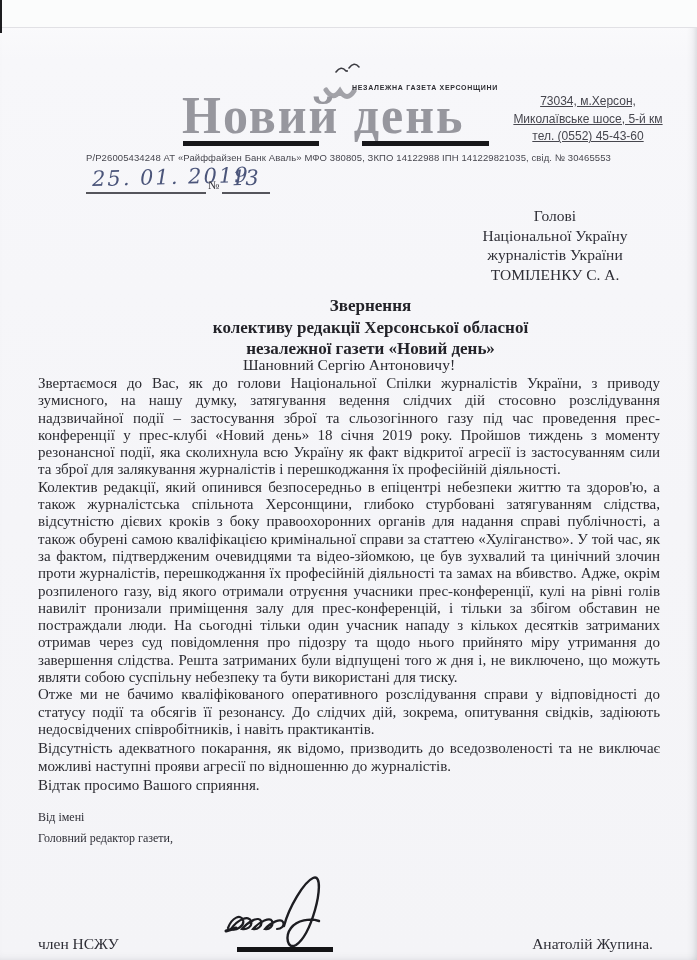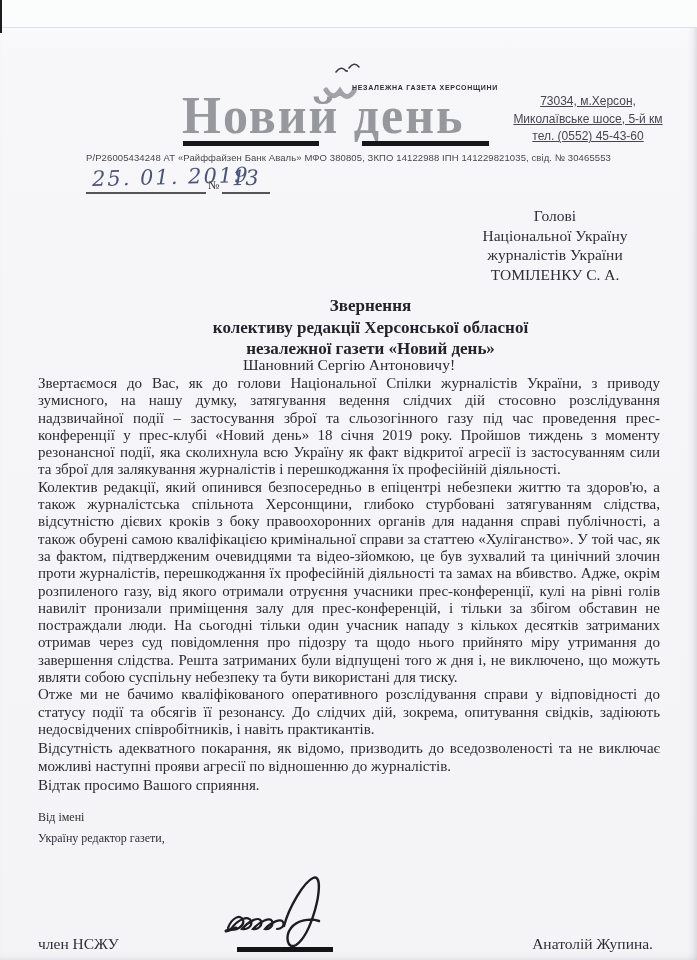--- a/index.html
+++ b/index.html
@@ -99,21 +99,21 @@
     <div class="salutation">Шановний Сергію Антоновичу!</div>
     <p>Звертаємося до Вас, як до голови Національної Спілки журналістів України, з приводу зумисного, на нашу думку, затягування ведення слідчих дій стосовно розслідування надзвичайної події – застосування зброї та сльозогінного газу під час проведення прес-конференції у прес-клубі «Новий день» 18 січня 2019 року. Пройшов тиждень з моменту резонансної події, яка сколихнула всю Україну як факт відкритої агресії із застосуванням сили та зброї для залякування журналістів і перешкоджання їх професійній діяльності.</p>
     <p>Колектив редакції, який опинився безпосередньо в епіцентрі небезпеки життю та здоров'ю, а також журналістська спільнота Херсонщини, глибоко стурбовані затягуванням слідства, відсутністю дієвих кроків з боку правоохоронних органів для надання справі публічності, а також обурені самою кваліфікацією кримінальної справи за статтею «Хуліганство». У той час, як за фактом, підтвердженим очевидцями та відео-зйомкою, це був зухвалий та цинічний злочин проти журналістів, перешкоджання їх професійній діяльності та замах на вбивство. Адже, окрім розпиленого газу, від якого отримали отруєння учасники прес-конференції, кулі на рівні голів навиліт пронизали приміщення залу для прес-конференцій, і тільки за збігом обставин не постраждали люди. На сьогодні тільки один учасник нападу з кількох десятків затриманих отримав через суд повідомлення про підозру та щодо нього прийнято міру утримання до завершення слідства. Решта затриманих були відпущені того ж дня і, не виключено, що можуть являти собою суспільну небезпеку та бути використані для тиску.</p>
     <p>Отже ми не бачимо кваліфікованого оперативного розслідування справи у відповідності до статусу події та обсягів її резонансу. До слідчих дій, зокрема, опитування свідків, задіюють недосвідчених співробітників, і навіть практикантів.</p>
     <p class="gap">Відсутність адекватного покарання, як відомо, призводить до вседозволеності та не виключає можливі наступні прояви агресії по відношенню до журналістів.</p>
     <p class="gap">Відтак просимо Вашого сприяння.</p>
   </div>
 
   <div class="abs closing">
     <div>Від імені</div>
-    <div>Україну редактор газети,</div>
+    <div>Головний редактор газети,</div>
   </div>
 
   <svg class="abs sig-svg" width="140" height="76" viewBox="0 0 140 76">
     <path d="M6 54 C10 43 19 40 21 46 C23 52 14 57 9 55 C16 45 27 41 29 47 C31 53 24 56 20 55 C27 47 37 42 39 47 C41 52 35 56 31 55 C38 47 48 43 50 47 C52 52 47 56 43 55 C49 48 59 44 61 48 C63 52 59 55 55 55" stroke="#1d1d22" stroke-width="2.2" fill="none" stroke-linecap="round"></path>
     <path d="M62 52 C67 33 82 8 91 4 C100 0 97 22 93 36 C89 50 83 65 74 71 C65 76 63 62 69 54 C75 46 88 44 97 47" stroke="#1d1d22" stroke-width="2.4" fill="none" stroke-linecap="round"></path>
     <path d="M4 57 l10 -3" stroke="#1d1d22" stroke-width="3" stroke-linecap="round"></path>
   </svg>
   <div class="abs sig-bar"></div>
 
   <div class="abs member">член НСЖУ</div>

